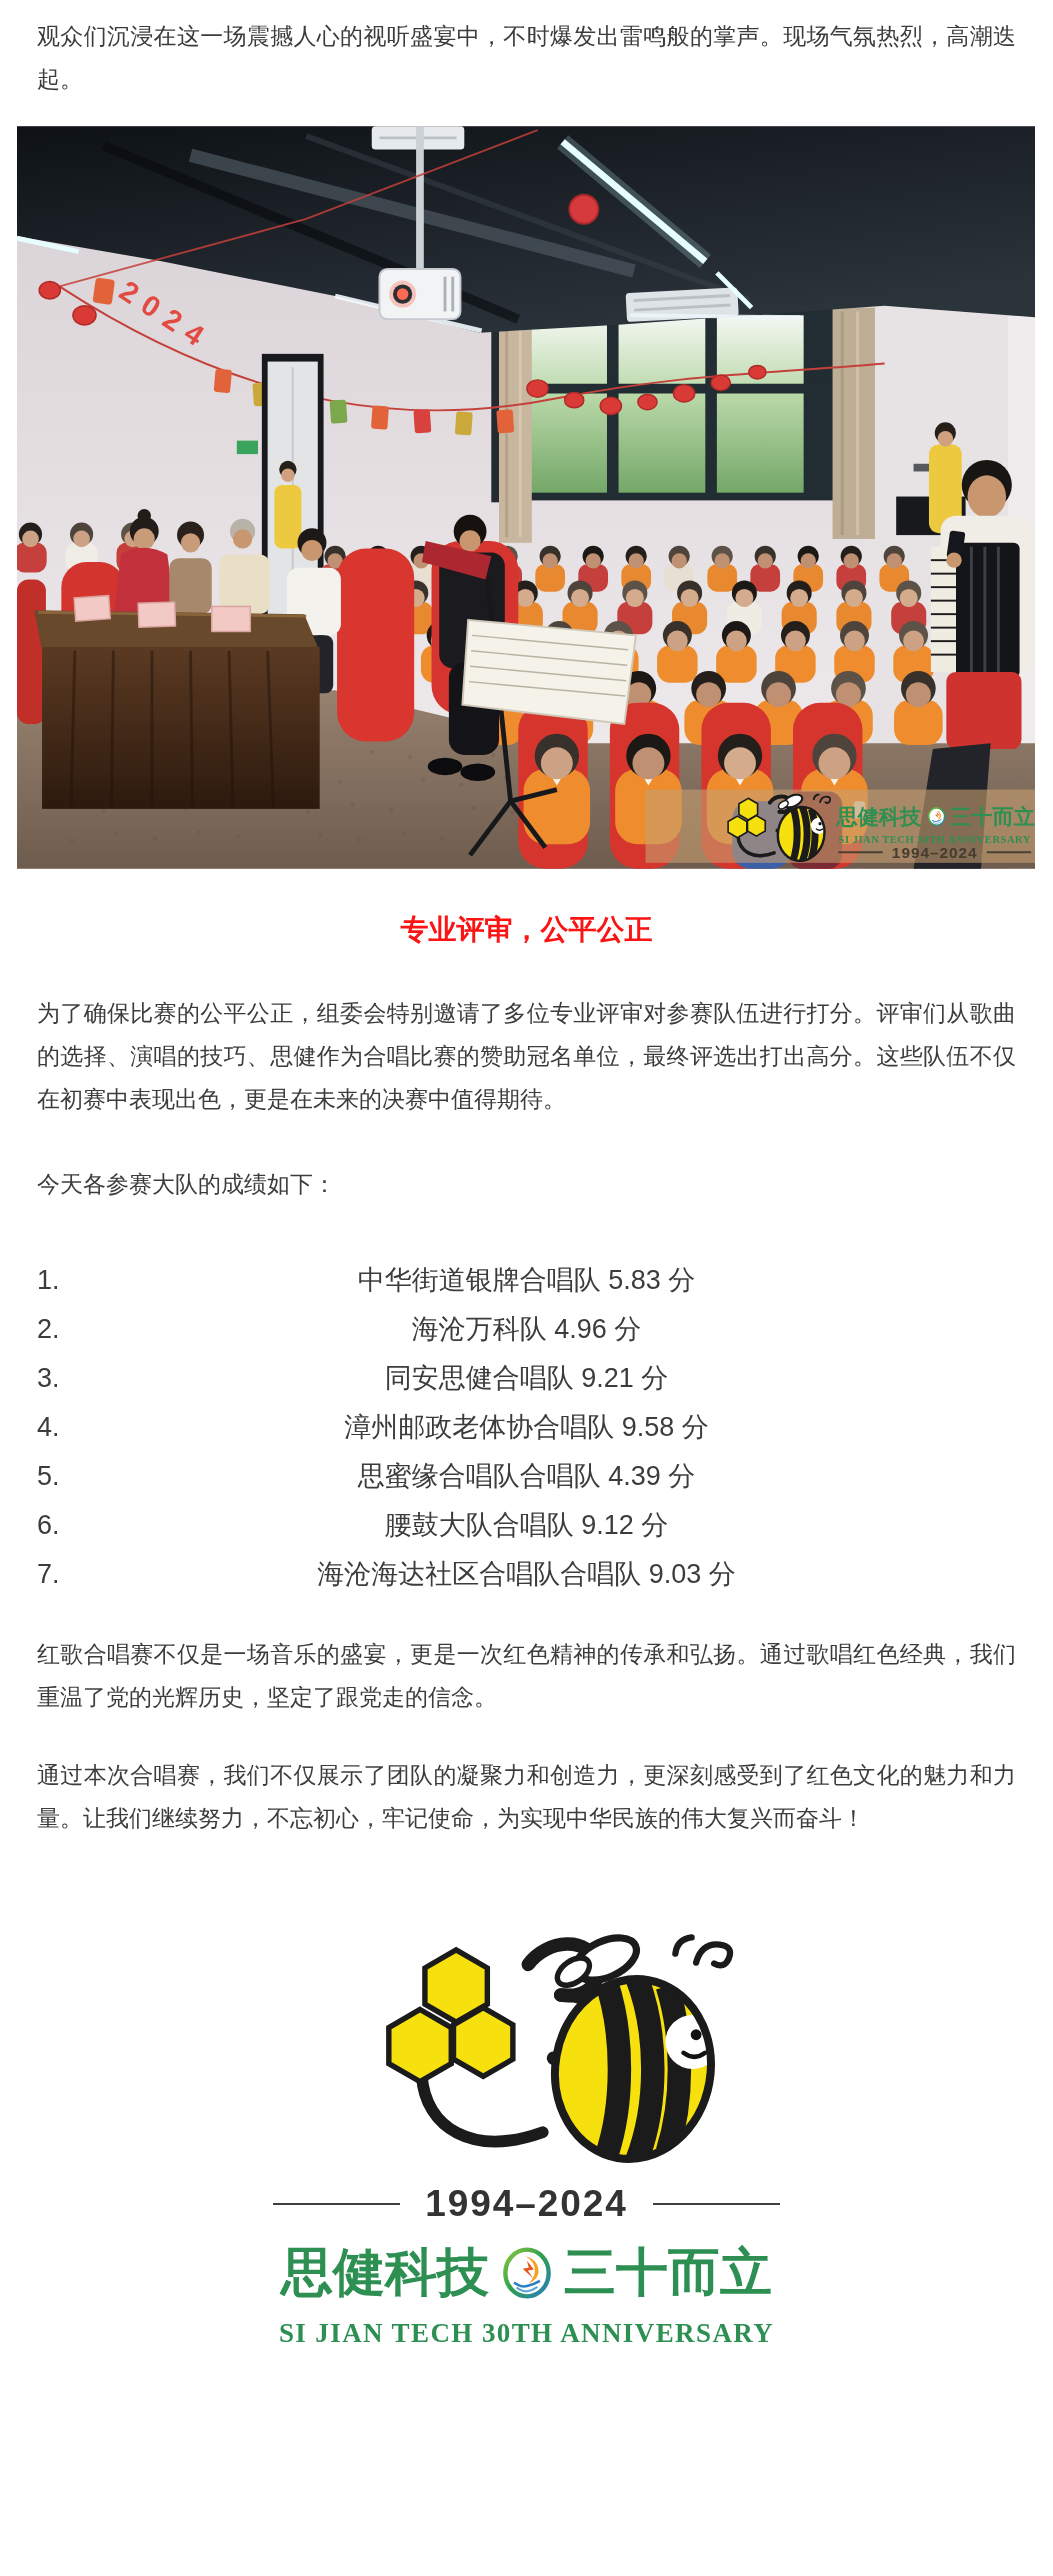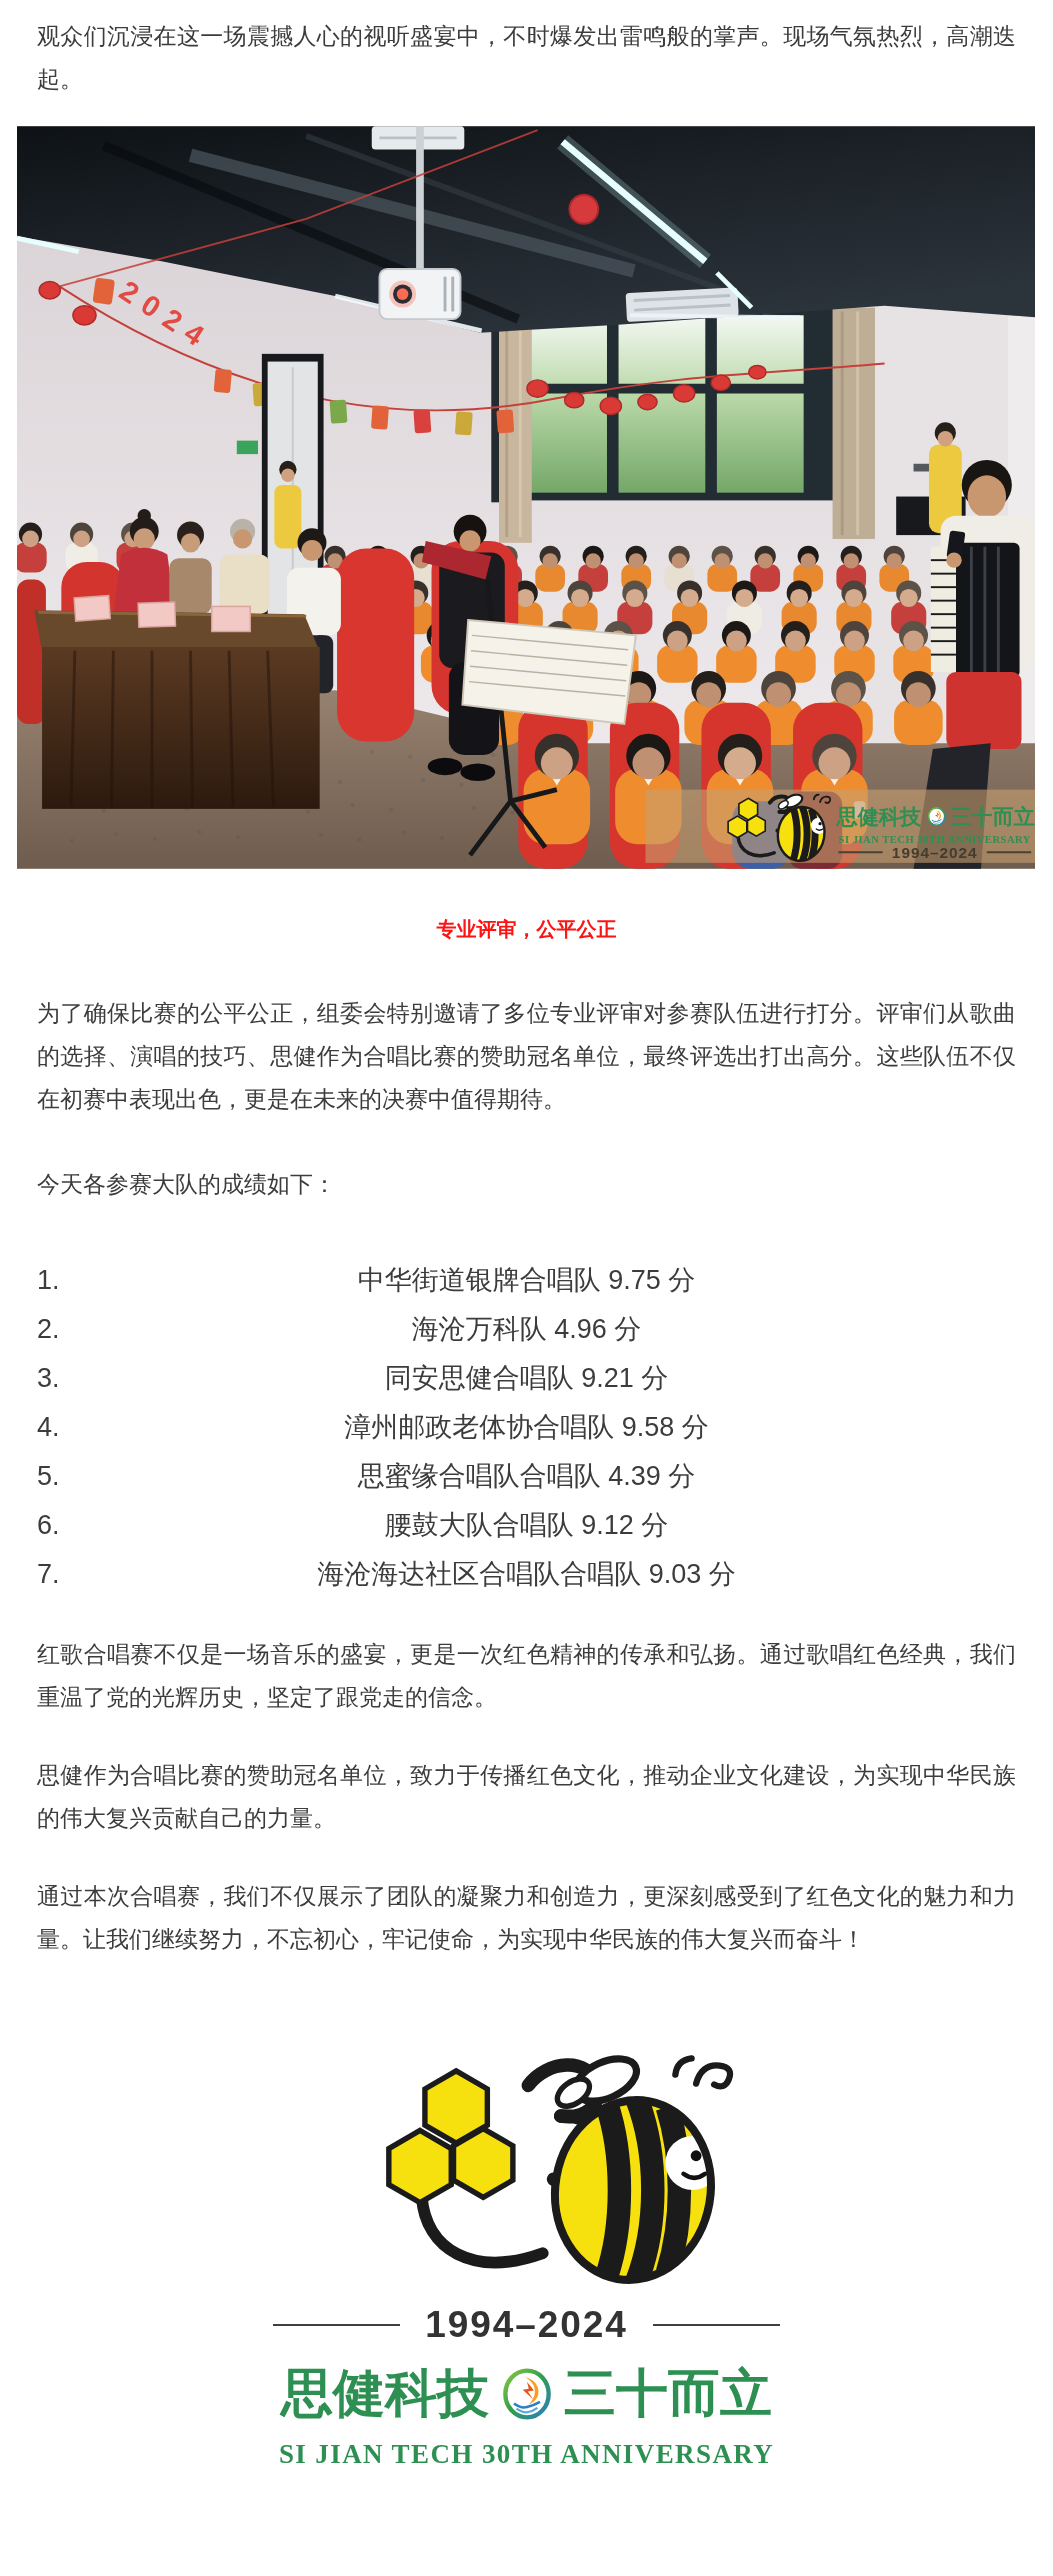--- a/index.html
+++ b/index.html
@@ -2,21 +2,21 @@
 <html style="--accent-red: #fa1414; --brand-green: #2e8f52;"><head>
 <meta charset="utf-8">
 <style>
   html,body{margin:0;padding:0;background:#ffffff;}
   body{width:1053px;min-height:2576px;font-family:"Liberation Sans","DejaVu Sans",sans-serif;color:#3c3c3c;}
   .content{padding:0 37px;}
   p.body{font-size:23px;line-height:43px;text-align:justify;margin:0;}
   #p-intro{margin-top:15.4px;}
   .photo-wrap{margin:25px 17.4px 0;}
   svg.photo{display:block;width:1018px;height:743px;background:#e9e3e6;}
-  h2.red{color:var(--accent-red,#fa1414);font-size:20px;line-height:33px;font-weight:bold;text-align:center;margin:0;}
+  h2.red{color:var(--accent-red,#fa1414);font-size:28px;line-height:33px;font-weight:bold;text-align:center;margin:0;}
   #h-judging{margin-top:44px;}
   #p-judging{margin-top:46px;}
   #p-scores-intro{margin-top:42px;text-align:left;}
   ol.scores{list-style:none;margin:60px 0 0;padding:0;}
   ol.scores li{position:relative;text-align:center;font-size:27px;line-height:29px;margin-bottom:20px;}
   ol.scores li .num{position:absolute;left:0;top:0;}
   #h-legacy{margin-top:27px;}
   #p-legacy1{margin-top:44px;}
   #p-legacy2{margin-top:35px;}
   #p-legacy3{margin-top:35px;}
@@ -513,31 +513,30 @@
     </g>
   </svg>
 </div>
 
 <div class="content">
   <h2 class="red" id="h-judging">专业评审，公平公正</h2>
   <p class="body" id="p-judging">为了确保比赛的公平公正，组委会特别邀请了多位专业评审对参赛队伍进行打分。评审们从歌曲的选择、演唱的技巧、思健作为合唱比赛的赞助冠名单位，最终评选出打出高分。这些队伍不仅在初赛中表现出色，更是在未来的决赛中值得期待。</p>
   <p class="body" id="p-scores-intro">今天各参赛大队的成绩如下：</p>
 
   <ol class="scores">
-    <li><span class="num">1.</span><span>中华街道银牌合唱队 9.75 分</span></li>
+    <li><span class="num">1.</span><span>中华街道银牌合唱队 5.83 分</span></li>
     <li><span class="num">2.</span><span>海沧万科队 4.96 分</span></li>
     <li><span class="num">3.</span><span>同安思健合唱队 9.21 分</span></li>
     <li><span class="num">4.</span><span>漳州邮政老体协合唱队 9.58 分</span></li>
     <li><span class="num">5.</span><span>思蜜缘合唱队合唱队 4.39 分</span></li>
     <li><span class="num">6.</span><span>腰鼓大队合唱队 9.12 分</span></li>
     <li><span class="num">7.</span><span>海沧海达社区合唱队合唱队 9.03 分</span></li>
   </ol>
 
   <p class="body" id="p-legacy1">红歌合唱赛不仅是一场音乐的盛宴，更是一次红色精神的传承和弘扬。通过歌唱红色经典，我们重温了党的光辉历史，坚定了跟党走的信念。</p>
-  <p class="body" id="p-legacy2">思健作为合唱比赛的赞助冠名单位，致力于传播红色文化，推动企业文化建设，为实现中华民族的伟大复兴贡献自己的力量。</p>
   <p class="body" id="p-legacy3">通过本次合唱赛，我们不仅展示了团队的凝聚力和创造力，更深刻感受到了红色文化的魅力和力量。让我们继续努力，不忘初心，牢记使命，为实现中华民族的伟大复兴而奋斗！</p>
 </div>
 
 <div class="footer">
   <svg class="bee" viewBox="0 0 460 260">
     <use href="#beeLogo" width="460" height="260"></use>
   </svg>
   <div class="years-row">
     <span class="rule"></span>
     <span>1994–2024</span>

